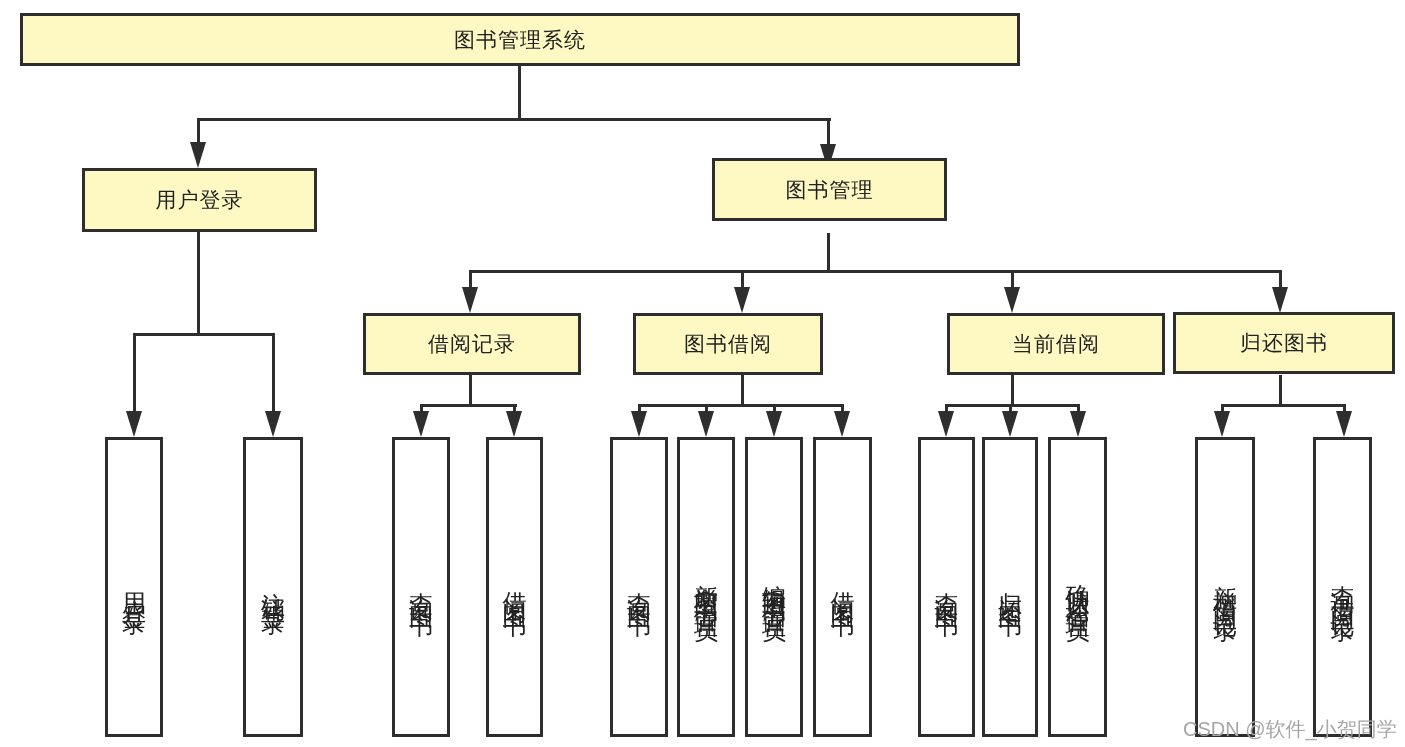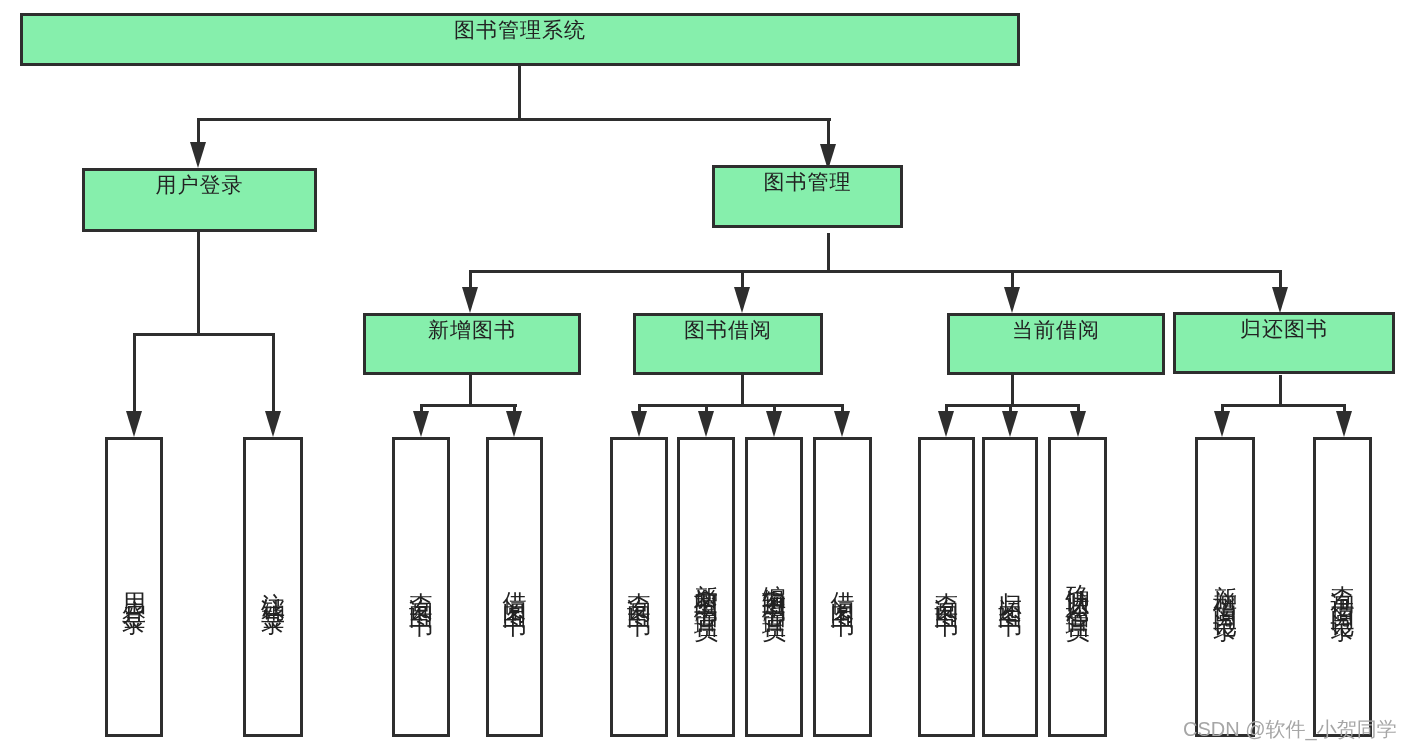--- a/index.html
+++ b/index.html
@@ -8,24 +8,24 @@
     width: 1405px;
     height: 747px;
     background: #ffffff;
     font-family: "Liberation Sans", sans-serif;
     overflow: hidden;
   }
   
   .hbox {
     position: absolute;
     box-sizing: border-box;
-    background: #86efac;
+    background: #fef9c3;
     border: 3px solid #2e2e2e;
     display: flex;
-    align-items: flex-start;
+    align-items: center;
     justify-content: center;
     color: #222222;
     font-size: 21px;
     letter-spacing: 1px;
     z-index: 2;
   }
   
   .vbox {
     position: absolute;
     top: 437px;
@@ -128,26 +128,26 @@
   <div class="ah" style="left:1336px; top:411px;"></div>
 
   <div class="hbox" style="left:20px; top:13px; width:1000px; height:53px;">
     <span>图书管理系统</span>
   </div>
 
   <div class="hbox" style="left:82px; top:168px; width:235px; height:64px;">
     <span>用户登录</span>
   </div>
 
-  <div class="hbox" style="left:712px; top:165px; width:191px; height:63px;">
+  <div class="hbox" style="left:712px; top:158px; width:235px; height:63px;">
     <span>图书管理</span>
   </div>
 
   <div class="hbox" style="left:363px; top:313px; width:218px; height:62px;">
-    <span>新增图书</span>
+    <span>借阅记录</span>
   </div>
 
   <div class="hbox" style="left:633px; top:313px; width:190px; height:62px;">
     <span>图书借阅</span>
   </div>
 
   <div class="hbox" style="left:903px; top:313px; width:218px; height:62px;margin-left:44px;">
     <span>当前借阅</span>
   </div>
 

